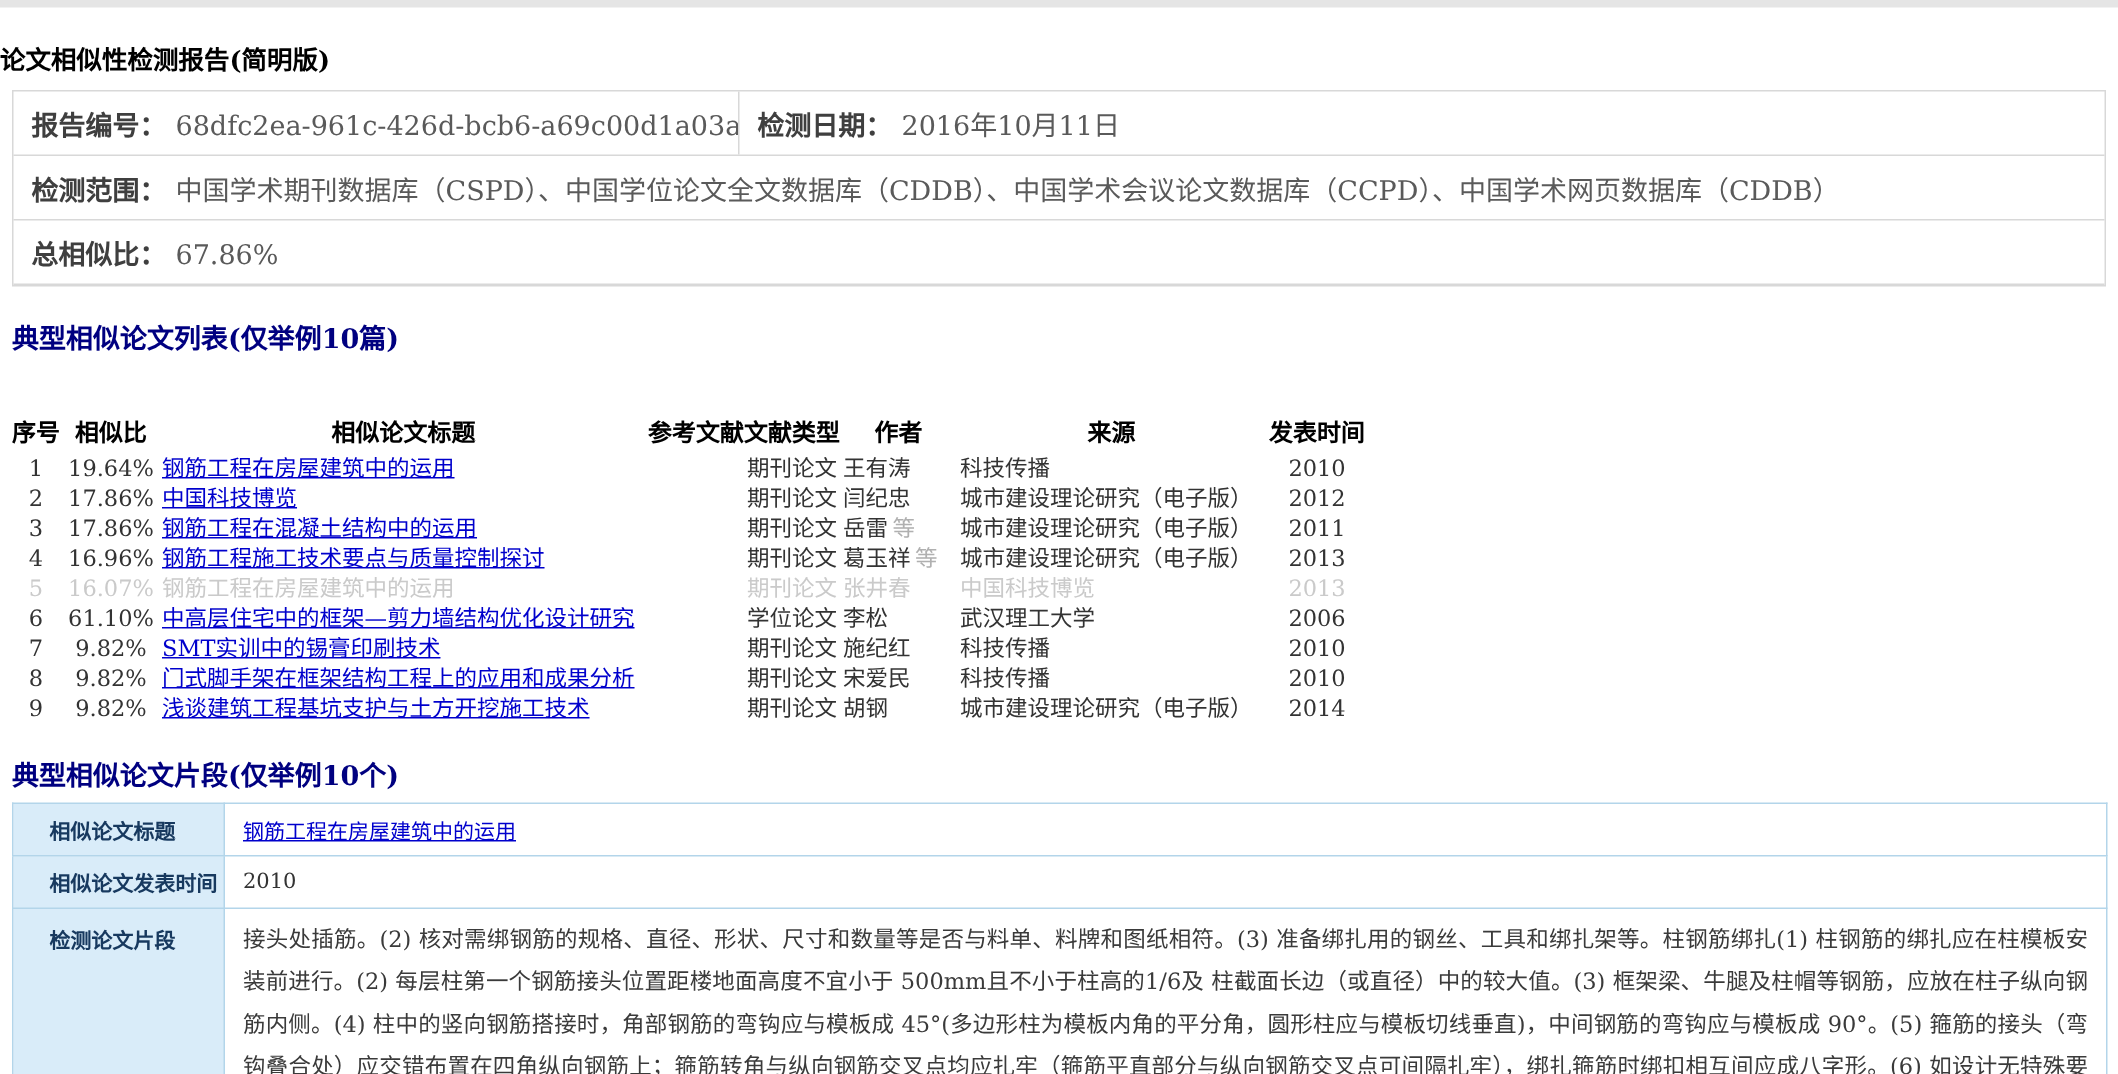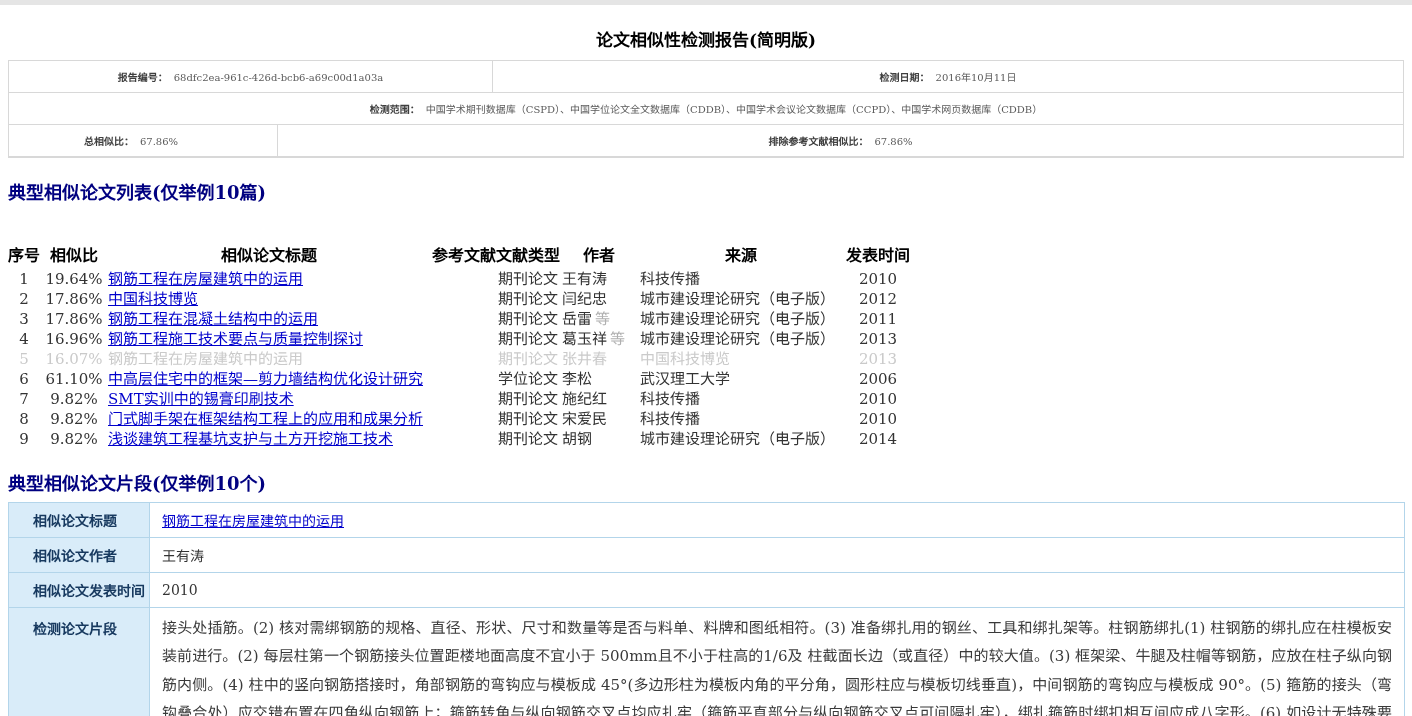--- a/index.html
+++ b/index.html
@@ -3,28 +3,28 @@
 <meta charset="utf-8">
 <style>
   * { box-sizing: content-box; }
   html,body { margin:0; padding:0; }
   body {
     width:1412px; height:716px; overflow:hidden; background:#ffffff;
     font-family:"DejaVu Serif","Liberation Serif",serif; color:#333;
   }
   .topbar { height:5px; background:#e5e5e5; }
   .page-title {
-    margin:21px 0 9px 0; text-align:center;
+    margin:21px 0 9px 0; text-align:left;
     font-size:17px; font-weight:bold; color:#000;
   }
   
   .info { margin:0 8px; border:1px solid #d8d8d8; }
   .info-row { display:flex; border-bottom:1px solid #d8d8d8; align-items:center; }
   .info-row:last-child { border-bottom:1px solid #d8d8d8;gap:24px; }
-  .info-cell { padding:8px 12px; font-size:10px; border-left:1px solid #d8d8d8; white-space:nowrap; overflow:hidden;text-align:center; }
+  .info-cell { padding:8px 12px; font-size:18px; border-left:1px solid #d8d8d8; white-space:nowrap; overflow:hidden; }
   .info-cell.first { border-left:none; }
   .w-report { width:459px; }
   .w-total  { width:220px; }
   .w-ref    { width:215px; }
   .grow { flex:1; }
   .lbl { font-weight:bold; color:#3f3f3f; margin-right:6px; }
   .val { color:#5a5a5a; }
   .val.green { color:#2e9e5e; font-weight:bold; }
   
   .section-title { color:#000080; font-weight:bold; font-size:18px; margin:20px 0 7px 8px; }
@@ -70,23 +70,20 @@
     </div>
   </div>
   <div class="info-row">
     <div class="info-cell first grow">
       <span class="lbl">检测范围：</span><span class="val">中国学术期刊数据库（CSPD）、中国学位论文全文数据库（CDDB）、中国学术会议论文数据库（CCPD）、中国学术网页数据库（CDDB）</span>
     </div>
   </div>
   <div class="info-row">
     <div class="info-cell first w-total">
       <span class="lbl">总相似比：</span><span class="val">67.86%</span>
-    </div>
-    <div class="info-cell grow">
-      <span class="lbl">排除参考文献相似比：</span><span class="val">67.86%</span>
     </div>
   </div>
 </div>
 
 <div class="section-title">典型相似论文列表(仅举例10篇)</div>
 
 <table class="list">
   <colgroup>
     <col style="width:36px">
       <col style="width:64px">
@@ -205,24 +202,20 @@
 
 <div class="section-title">典型相似论文片段(仅举例10个)</div>
 
 <table class="frag">
   <tbody>
     <tr>
       <td class="frag-label">相似论文标题</td>
       <td class="frag-value"><a href="#">钢筋工程在房屋建筑中的运用</a></td>
     </tr>
     <tr>
-      <td class="frag-label">相似论文作者</td>
-      <td class="frag-value">王有涛</td>
-    </tr>
-    <tr>
       <td class="frag-label">相似论文发表时间</td>
       <td class="frag-value">2010</td>
     </tr>
     <tr class="frag-text-row">
       <td class="frag-label">检测论文片段</td>
       <td class="frag-value long">接头处插筋。(2) 核对需绑钢筋的规格、直径、形状、尺寸和数量等是否与料单、料牌和图纸相符。(3) 准备绑扎用的钢丝、工具和绑扎架等。柱钢筋绑扎(1) 柱钢筋的绑扎应在柱模板安装前进行。(2) 每层柱第一个钢筋接头位置距楼地面高度不宜小于 500mm且不小于柱高的1/6及 柱截面长边（或直径）中的较大值。(3) 框架梁、牛腿及柱帽等钢筋，应放在柱子纵向钢筋内侧。(4) 柱中的竖向钢筋搭接时，角部钢筋的弯钩应与模板成 45°(多边形柱为模板内角的平分角，圆形柱应与模板切线垂直)，中间钢筋的弯钩应与模板成 90°。(5) 箍筋的接头（弯钩叠合处）应交错布置在四角纵向钢筋上；箍筋转角与纵向钢筋交叉点均应扎牢（箍筋平直部分与纵向钢筋交叉点可间隔扎牢），绑扎箍筋时绑扣相互间应成八字形。(6) 如设计无特殊要求，当柱中纵向受力钢筋直径大于 25mm 时，应在搭接接头两个端面外100mm 范围内各设置二个箍筋，其间距宜为 50mm。墙钢筋绑扎(1)墙钢筋的绑扎，应在模板安装前进行。(2)墙（包括水塔壁、烟囱筒身、池壁等）的垂直钢筋每段长度不宜超过 4m(钢筋直径不大于12mm)或 6m（直径大于 12mm）或层高加搭接长度，水平钢筋每段长度不宜超过 8m，以利绑扎。钢筋的弯钩应朝向混凝土内。(3)采用双层钢筋网时，在两层钢筋间应设置撑铁或绑扎架，以固定钢筋间距。梁、板钢筋绑扎(1)连续梁、板的上部钢筋接头位置宜设置在跨中 1/3 跨度范围内，下部钢筋接头位置宜设置在梁端1/3跨度范围内。(2)当梁的高度较小时，梁的钢筋架空在梁模板顶上绑扎，然后再落位；当梁的高度较大（大于等于1.0m)时，梁的钢筋宜在梁底模上绑扎，其两侧模板或一侧模板后装。板的钢筋在模板安装</td>
     </tr>
   </tbody>
 </table>
 

